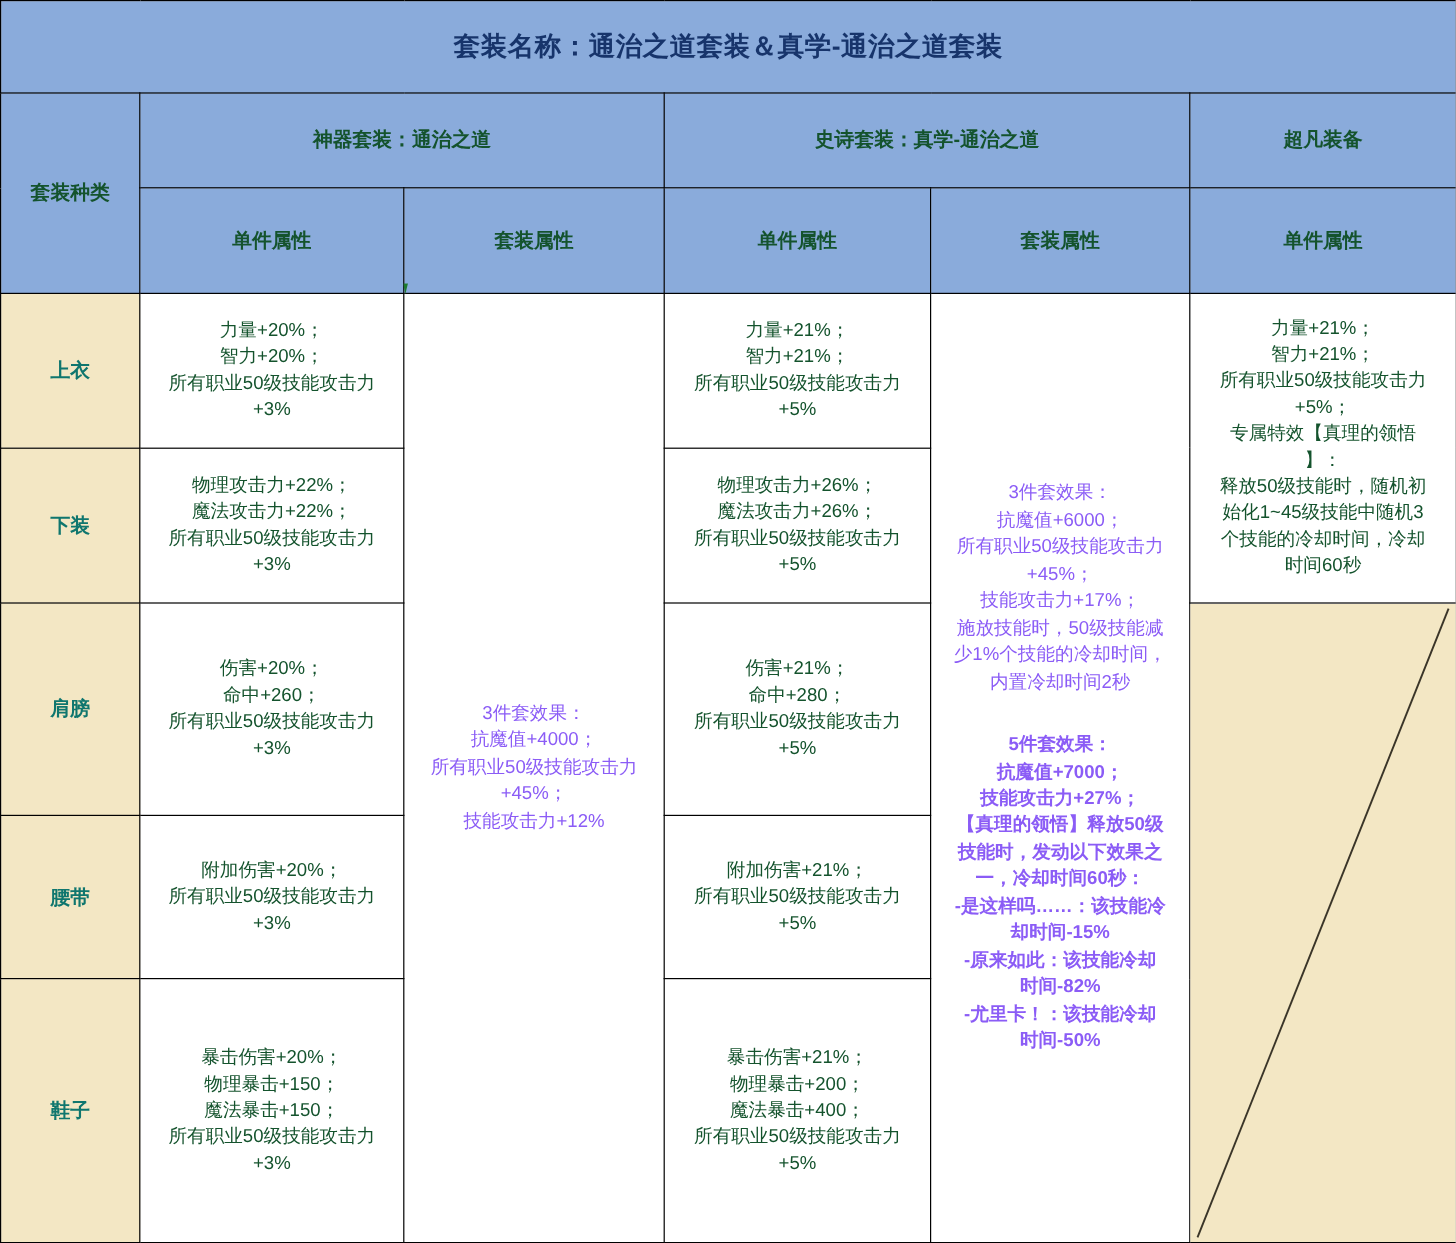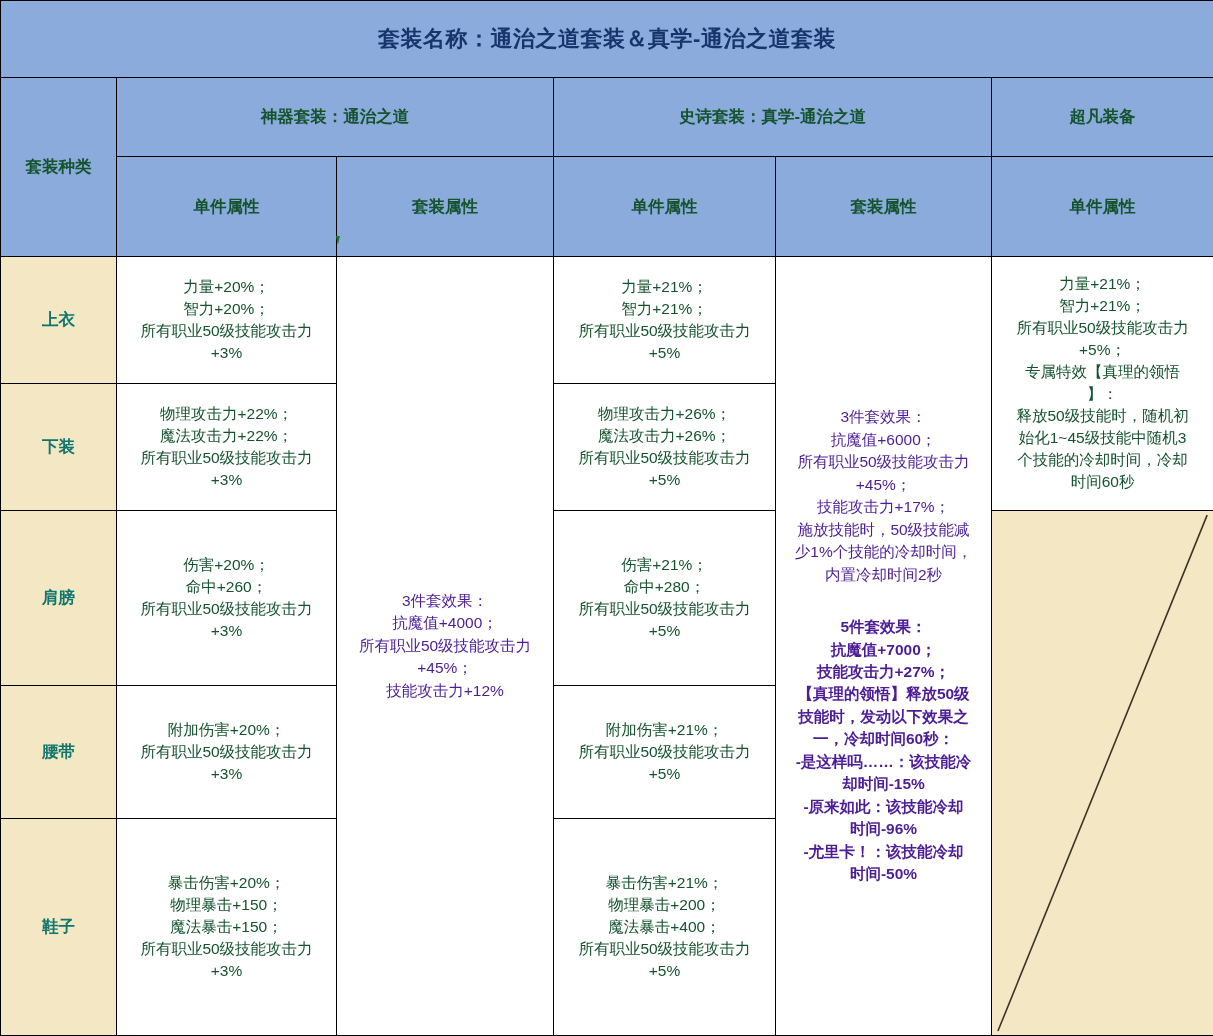--- a/index.html
+++ b/index.html
@@ -54,21 +54,21 @@
     height: 77px;
   }
 
   .hdr {
     background: #8aabdb;
     color: #14532d;
     font-weight: bold;
     font-size: 16.5px;
   }
   .hdr-row1 { height: 79px; }
-  .hdr-row2 { height: 100px; }
+  .hdr-row2 { height: 88px; }
 
   
   .part-cell {
     background: #f3e7c4;
     color: #0f766e;
     font-weight: bold;
     font-size: 16.5px;
   }
 
   
@@ -77,21 +77,21 @@
     color: #14532d;
     font-size: 15.5px;
     line-height: 1.42;
     font-weight: normal;
   }
 
   .attr-cell .line { display: block; white-space: pre-wrap; }
 
   .set-cell {
     background: #ffffff;
-    color: #4c1d95;
+    color: #8b5cf6;
     font-size: 15.5px;
     line-height: 1.45;
   }
 
   .set-block { display: block; }
   .set-block + .set-block { margin-top: 30px; font-weight: bold; }
   .set-block .line { display: block; white-space: pre-wrap; }
 
   
   .blank-cell {
@@ -192,21 +192,21 @@
           <span class="set-block">
             <span class="line">5件套效果：</span>
             <span class="line">抗魔值+7000；</span>
             <span class="line">技能攻击力+27%；</span>
             <span class="line">【真理的领悟】释放50级</span>
             <span class="line">技能时，发动以下效果之</span>
             <span class="line">一，冷却时间60秒：</span>
             <span class="line">-是这样吗……：该技能冷</span>
             <span class="line">却时间-15%</span>
             <span class="line">-原来如此：该技能冷却</span>
-            <span class="line">时间-96%</span>
+            <span class="line">时间-82%</span>
             <span class="line">-尤里卡！：该技能冷却</span>
             <span class="line">时间-50%</span>
           </span>
         </td>
 
         <td class="attr-cell" rowspan="2">
           <span class="line">力量+21%；</span>
           <span class="line">智力+21%；</span>
           <span class="line">所有职业50级技能攻击力</span>
           <span class="line">+5%；</span>

